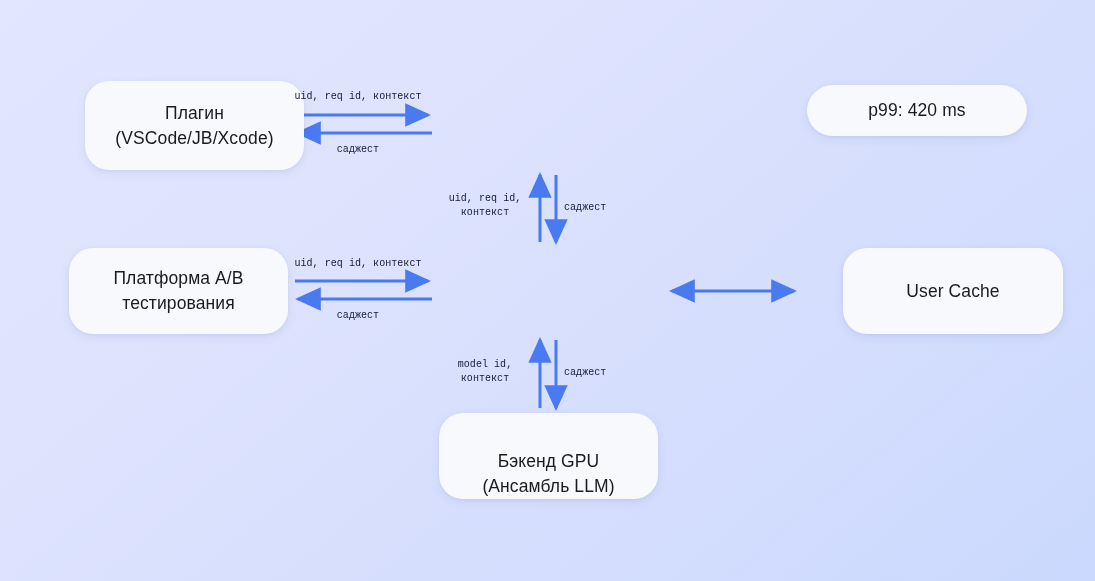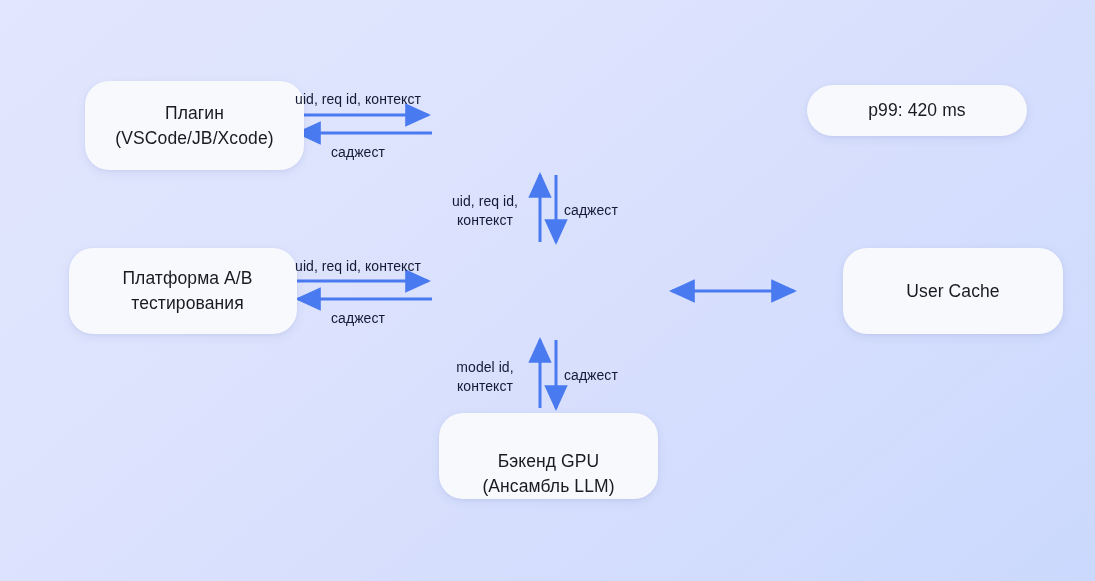--- a/index.html
+++ b/index.html
@@ -35,26 +35,27 @@
     -webkit-font-smoothing: antialiased;
   }
   .node .lines {
     white-space: pre-line;
   }
   .badge {
     border-radius: 26px;
   }
   .edge-label {
     position: absolute;
-    font-size: 14px;
+    font-size: 10px;
     line-height: 1.35;
     color: #141a33;
     text-align: center;
     white-space: pre-line;
     letter-spacing: 0.05px;
+    font-family: Liberation Mono, monospace;
   }
   svg.arrows {
     position: absolute;
     left: 0;
     top: 0;
     width: 1095px;
     height: 581px;
     overflow: visible;
   }
 </style>
@@ -109,21 +110,21 @@
   <div class="node" style="left:69px; top:81px; width:219px; height:89px;margin-left:16px;">
     <span class="lines">Плагин
 (VSCode/JB/Xcode)</span>
   </div>
 
 
   <div class="node badge" style="left:807px; top:85px; width:220px; height:51px;text-align:center;">
     <span class="lines">p99: 420 ms</span>
   </div>
 
-  <div class="node" style="left:69px; top:248px; width:219px; height:86px;padding-left:9px;">
+  <div class="node" style="left:69px; top:248px; width:219px; height:86px;">
     <span class="lines">Платформа A/B
 тестирования</span>
   </div>
 
 
   <div class="node" style="left:807px; top:248px; width:220px; height:86px;margin-left:36px;">
     <span class="lines">User Cache</span>
   </div>
 
   <div class="node" style="left:439px; top:413px; width:219px; height:86px;align-items:flex-end;">

